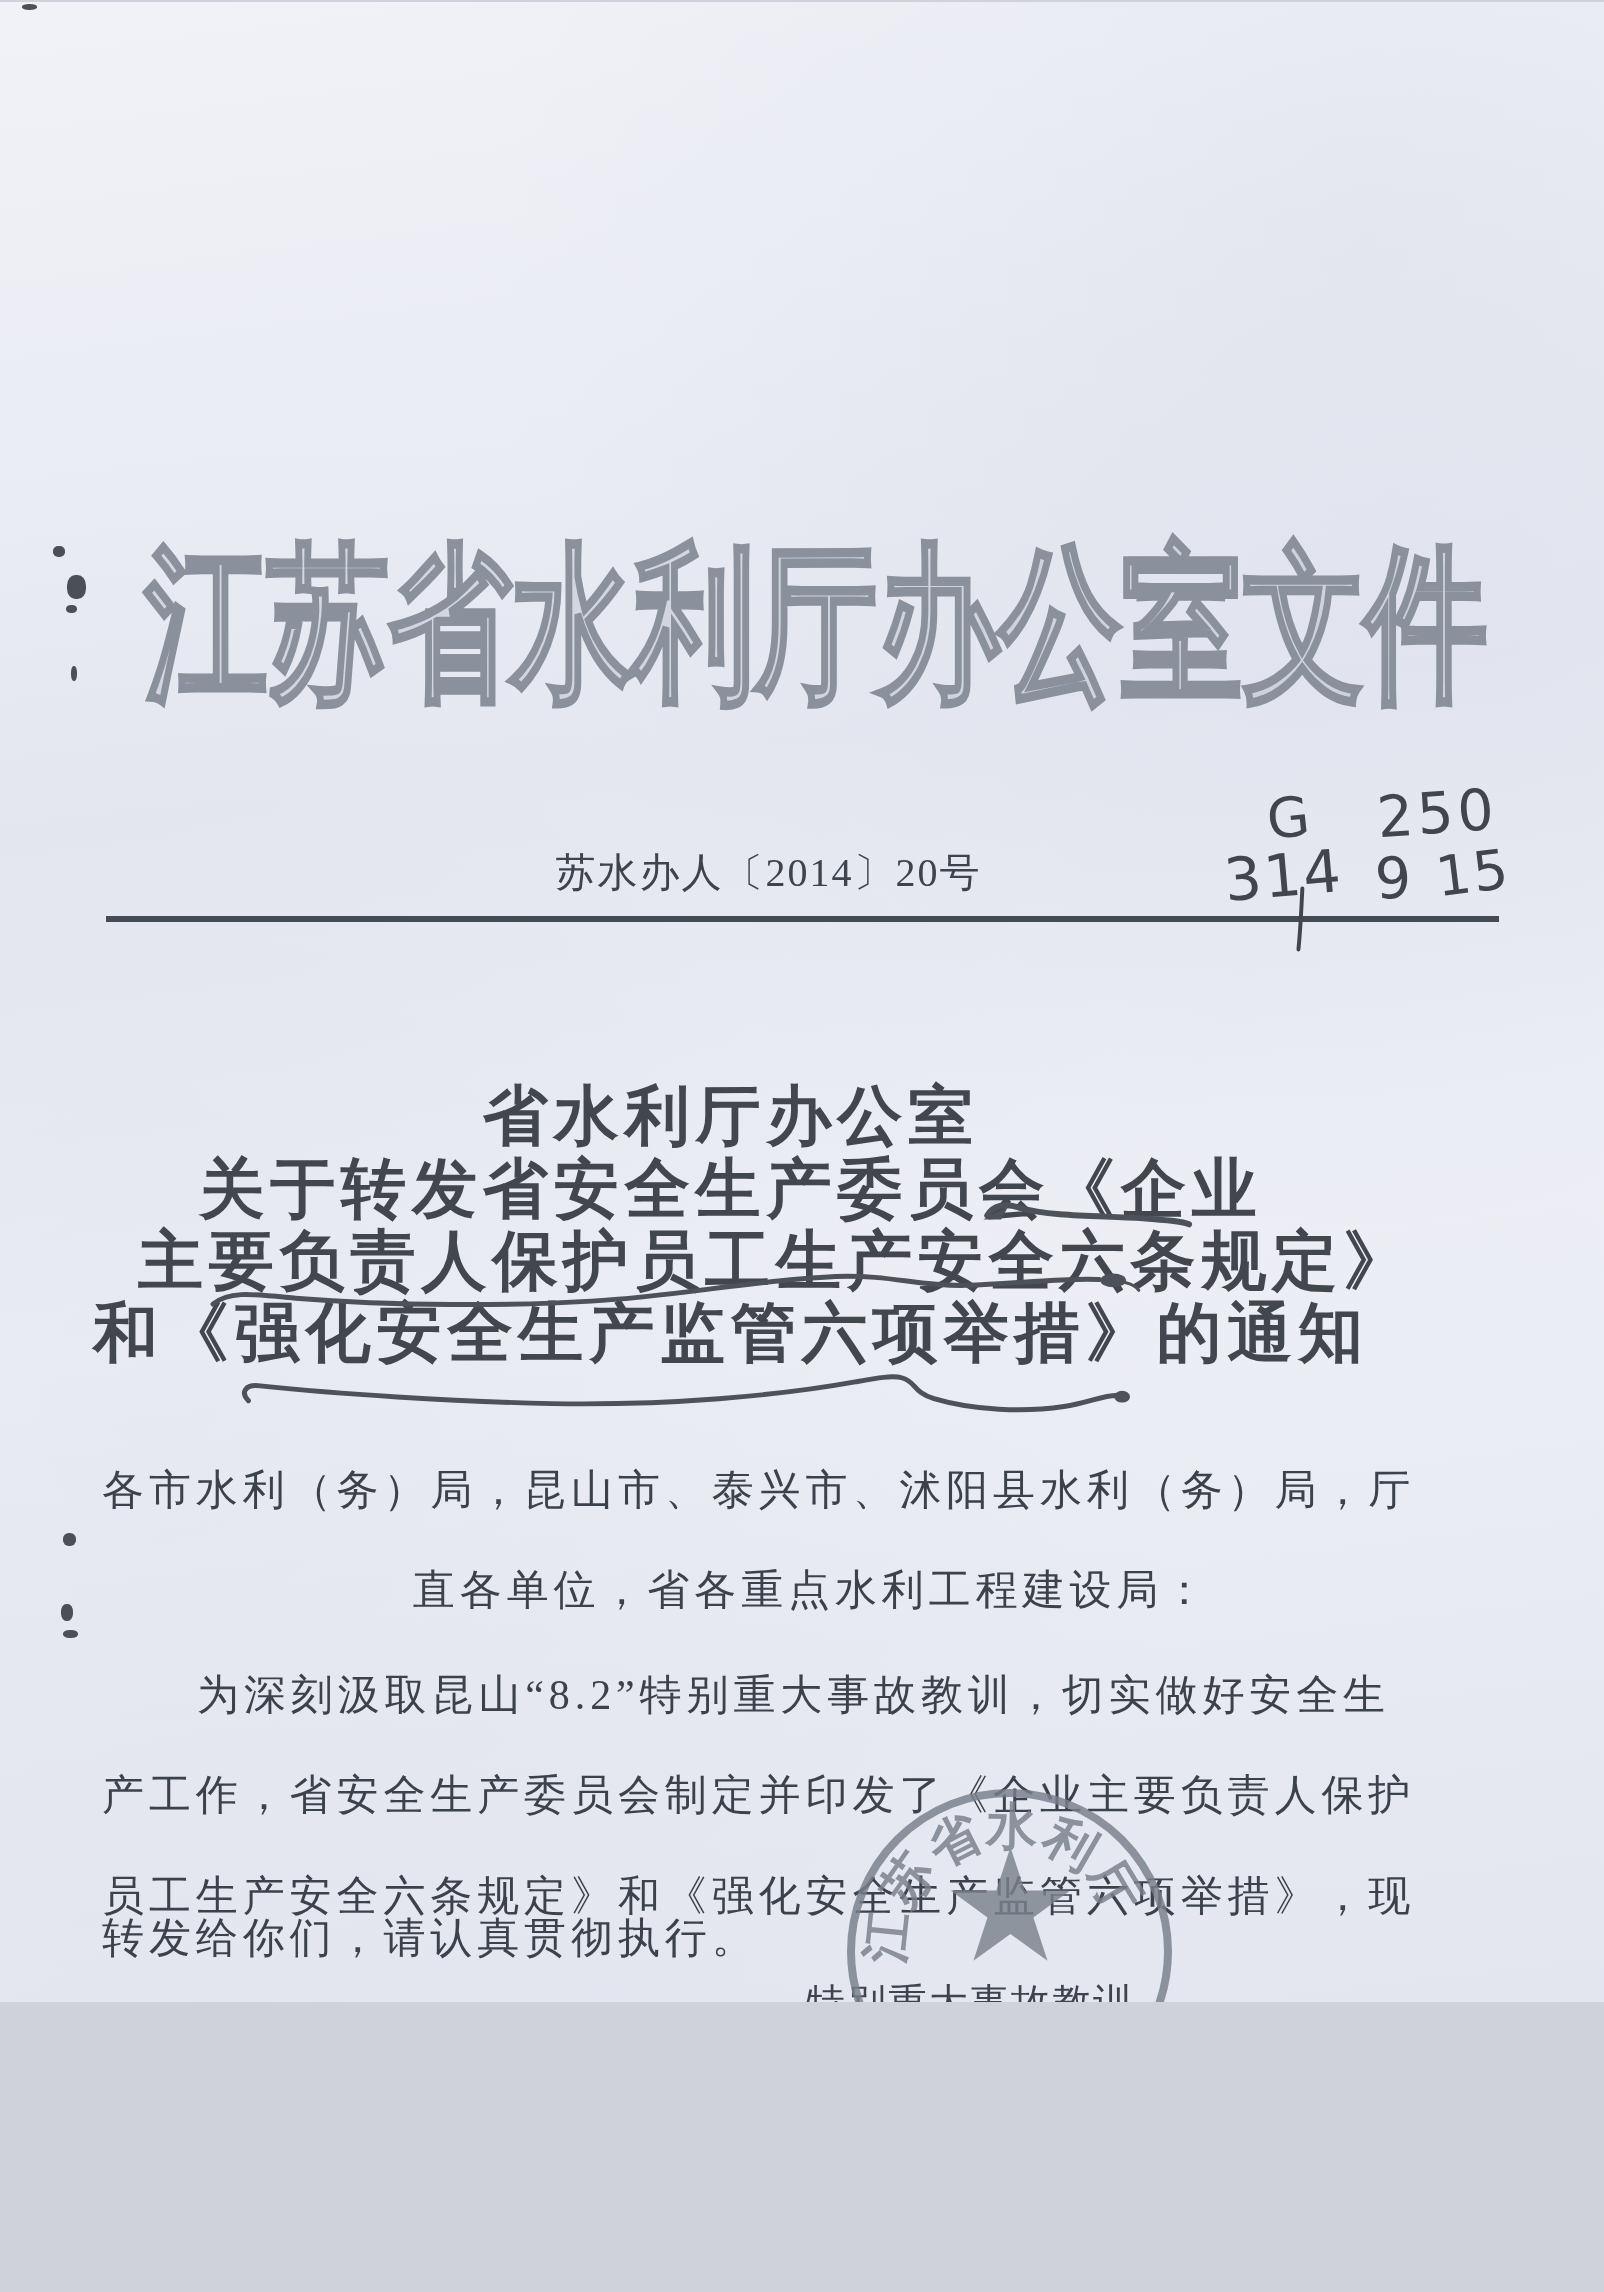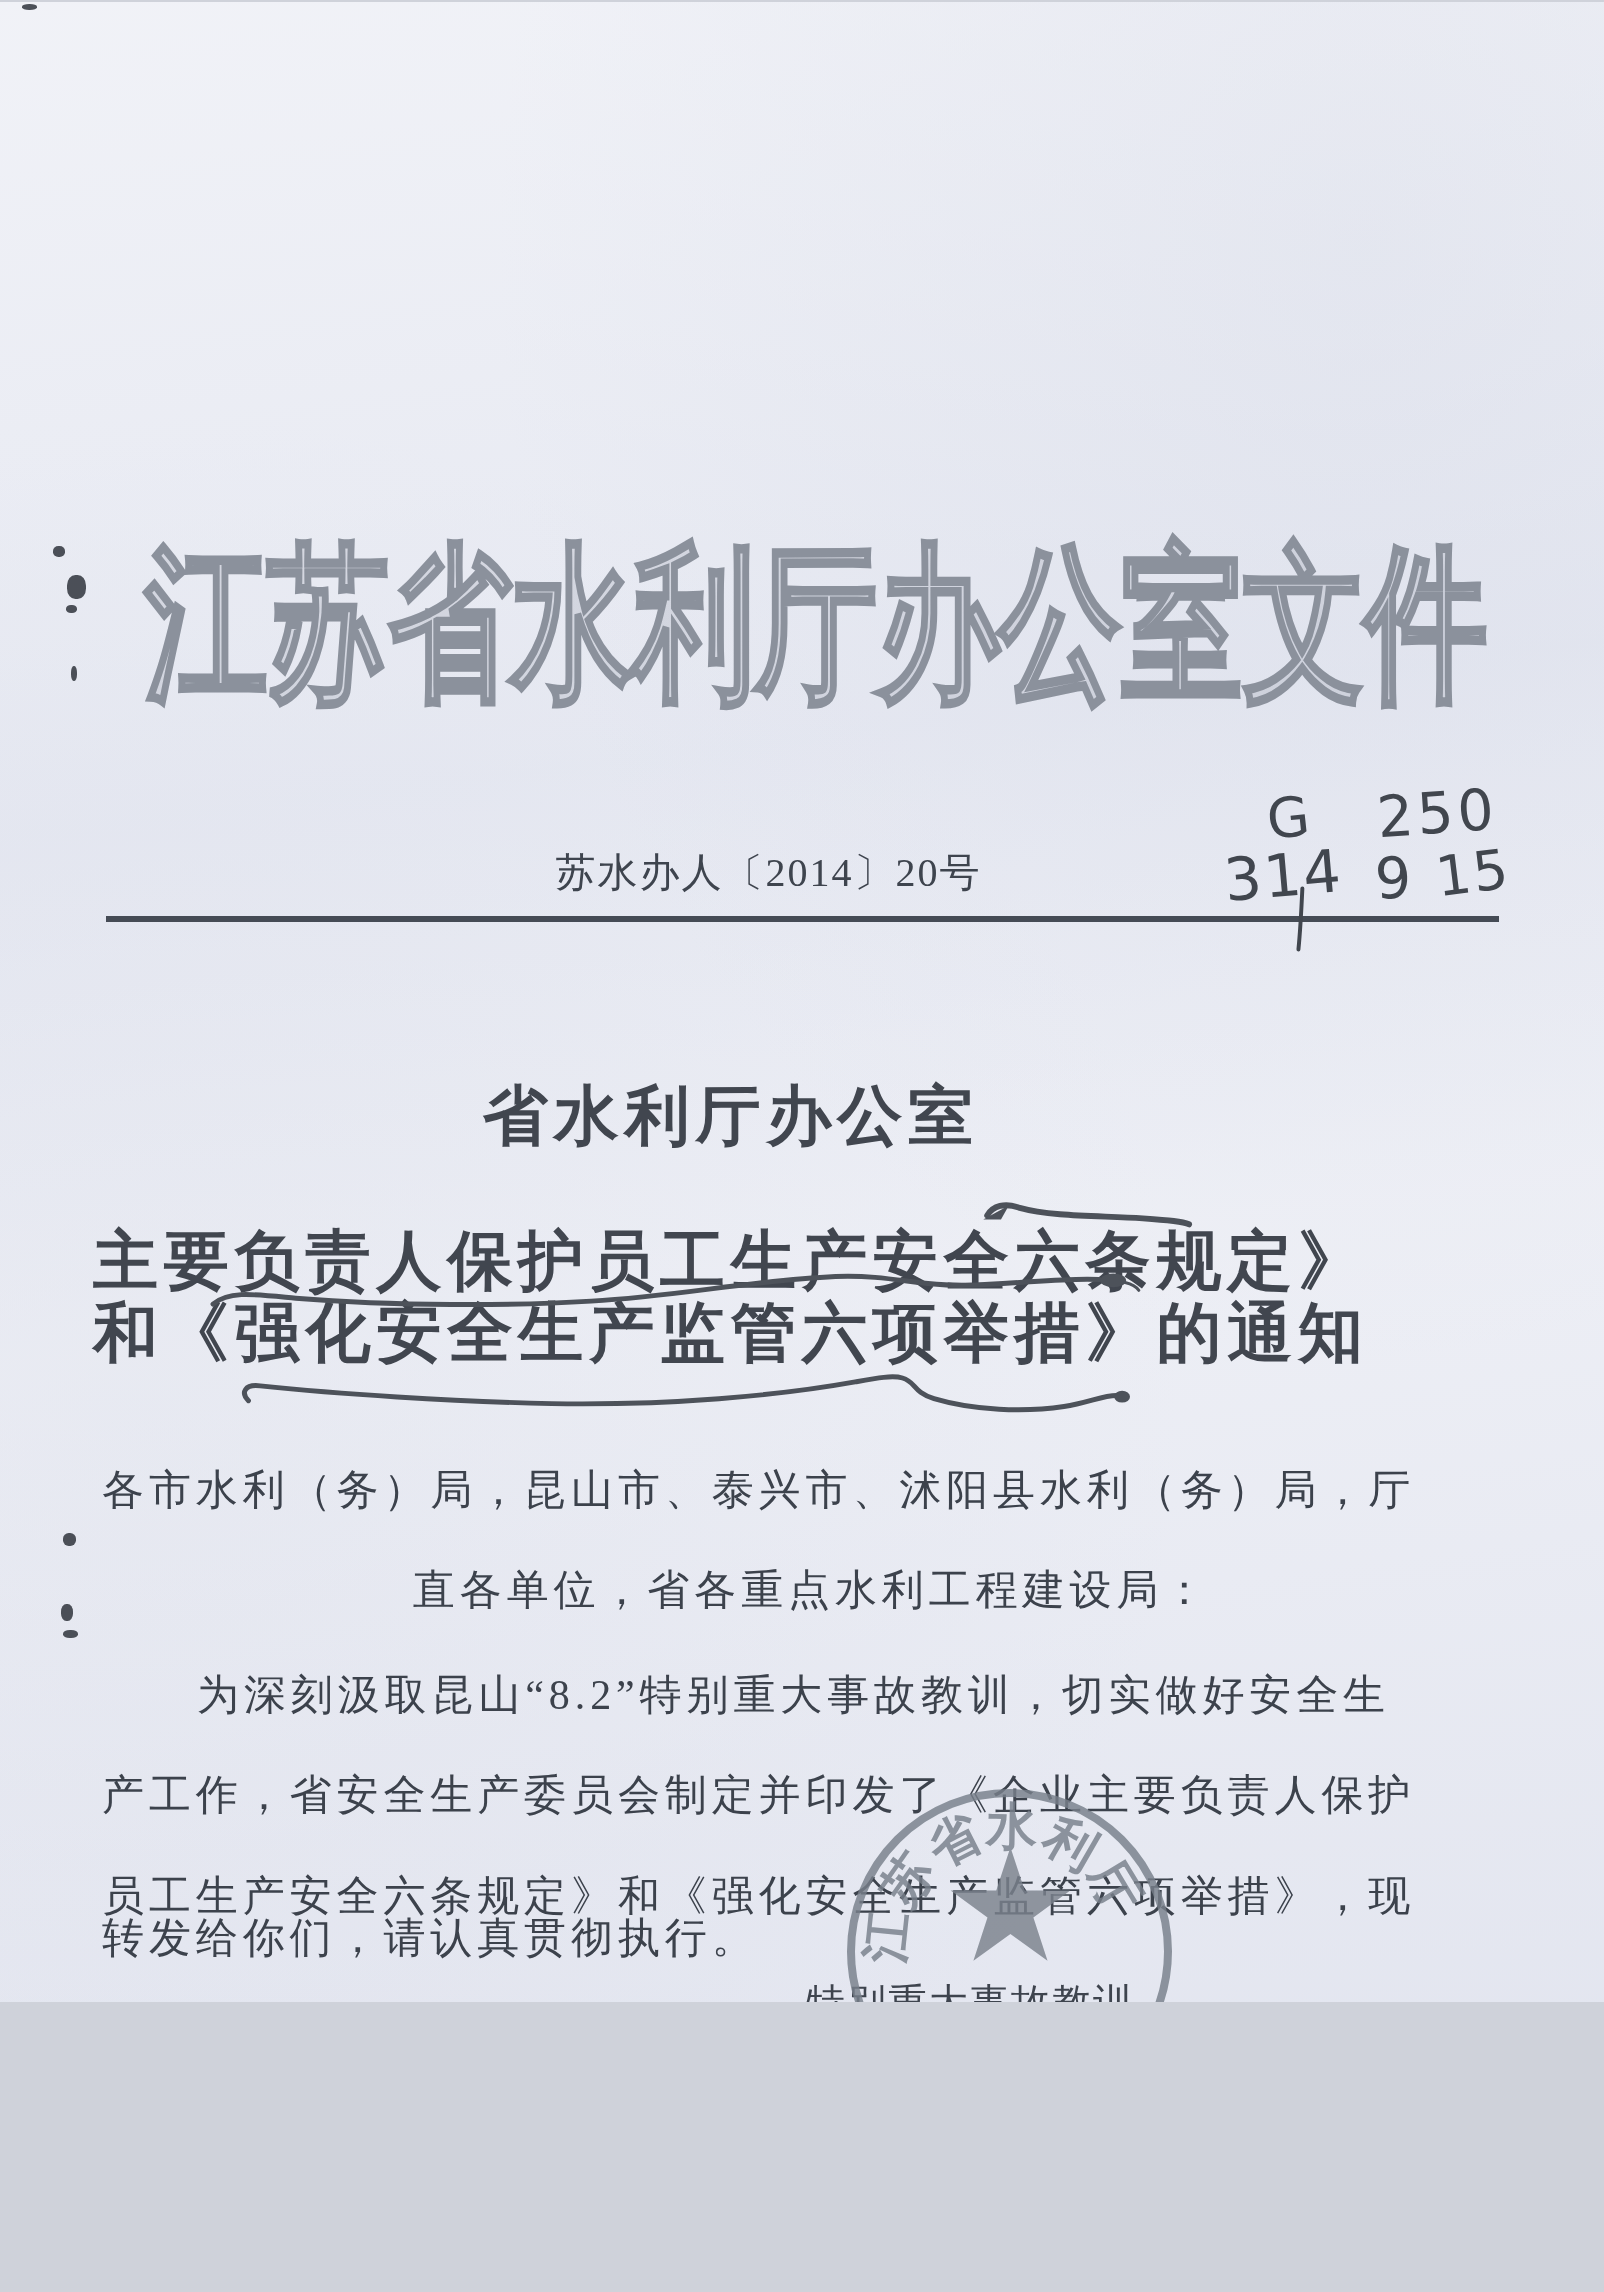--- a/index.html
+++ b/index.html
@@ -56,21 +56,21 @@
   
   .title-line{
     left:0;width:1462px;text-align:center;
     font-weight:bold;
     font-size:65px;letter-spacing:5.9px;
     color:#41464f;
     white-space:nowrap;
   }
   .tl1{top:1070px;}
   .tl2{top:1143px;}
-  .tl3{top:1215px;}
+  .tl3{top:1215px;padding-left:45px;}
   .tl4{top:1287px;}
   
   .body-line{
     left:102px;width:1419px;
     font-size:42px;letter-spacing:4.9px;
     color:#3c424c;
     white-space:nowrap;
   }
   .bl1{top:1460px;}
   .bl2{top:1560px;text-align:center;}
@@ -164,20 +164,21 @@
 
   <div class="abs hw hw-g">G</div>
   <div class="abs hw hw-250">250</div>
   <div class="abs hw hw-314">314</div>
   <div class="abs hw hw-9">9</div>
   <div class="abs hw hw-15">15</div>
 
   <div class="abs rule"></div>
 
   <div class="abs title-line tl1">省水利厅办公室</div>
+  <div class="abs title-line tl2">关于转发省安全生产委员会《企业</div>
   <div class="abs title-line tl3">主要负责人保护员工生产安全六条规定》</div>
   <div class="abs title-line tl4">和《强化安全生产监管六项举措》的通知</div>
 
   <div class="abs body-line bl1">各市水利（务）局，昆山市、泰兴市、沭阳县水利（务）局，厅</div>
   <div class="abs body-line bl2">直各单位，省各重点水利工程建设局：</div>
   <div class="abs body-line bl3">为深刻汲取昆山“8.2”特别重大事故教训，切实做好安全生</div>
   <div class="abs body-line bl4">产工作，省安全生产委员会制定并印发了《企业主要负责人保护</div>
   <div class="abs body-line bl5">员工生产安全六条规定》和《强化安全生产监管六项举措》，现</div>
   <div class="abs body-line bl6">转发给你们，请认真贯彻执行。</div>
 

